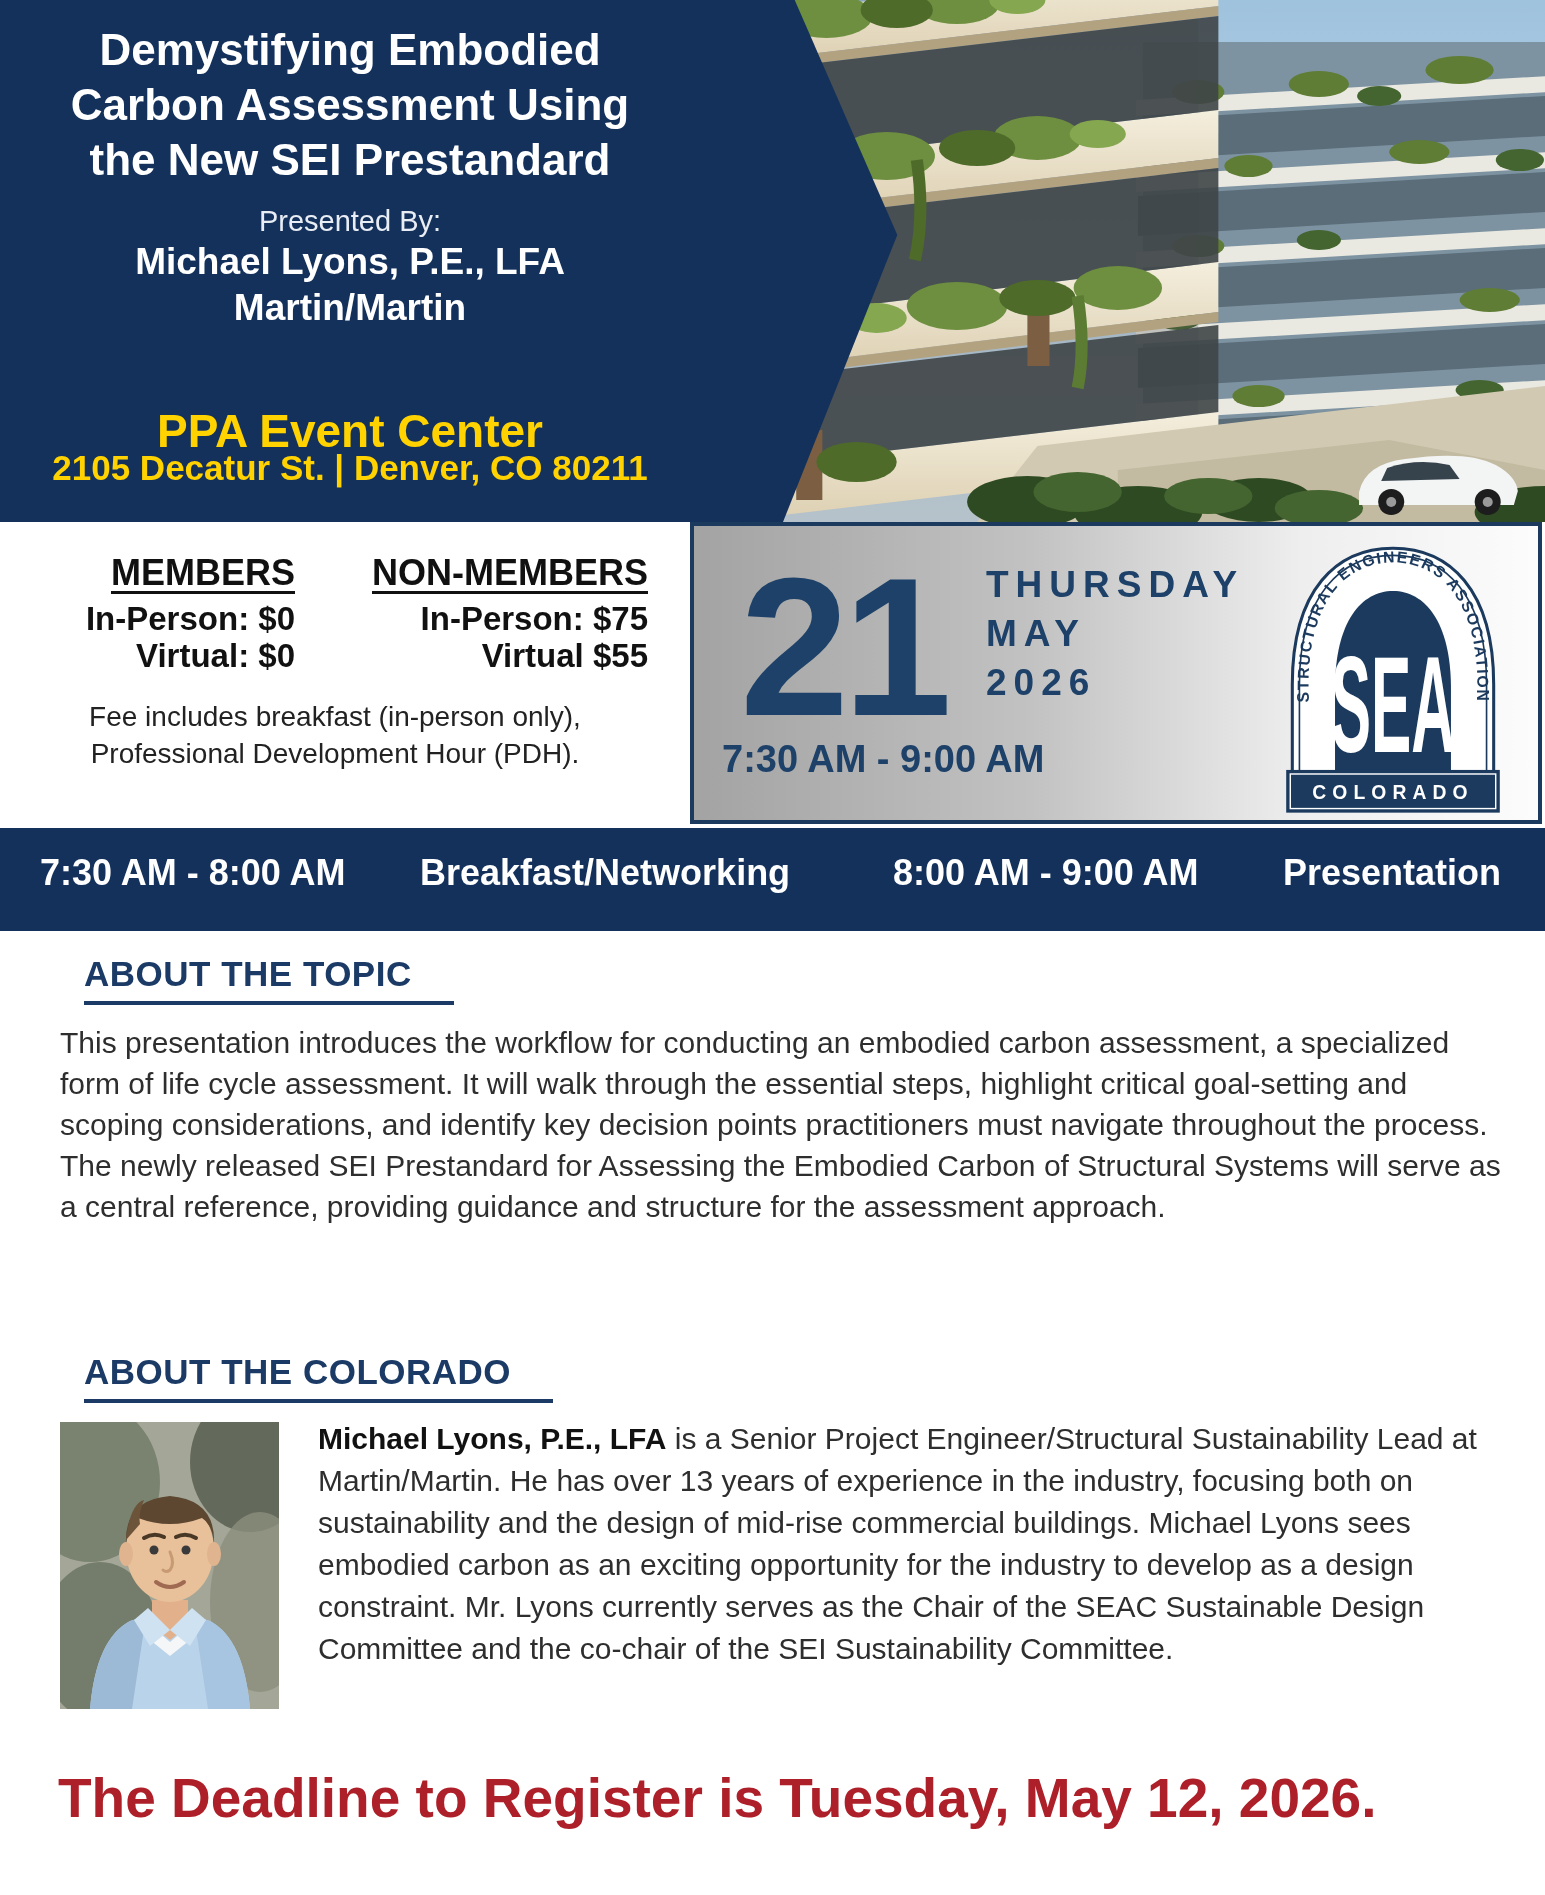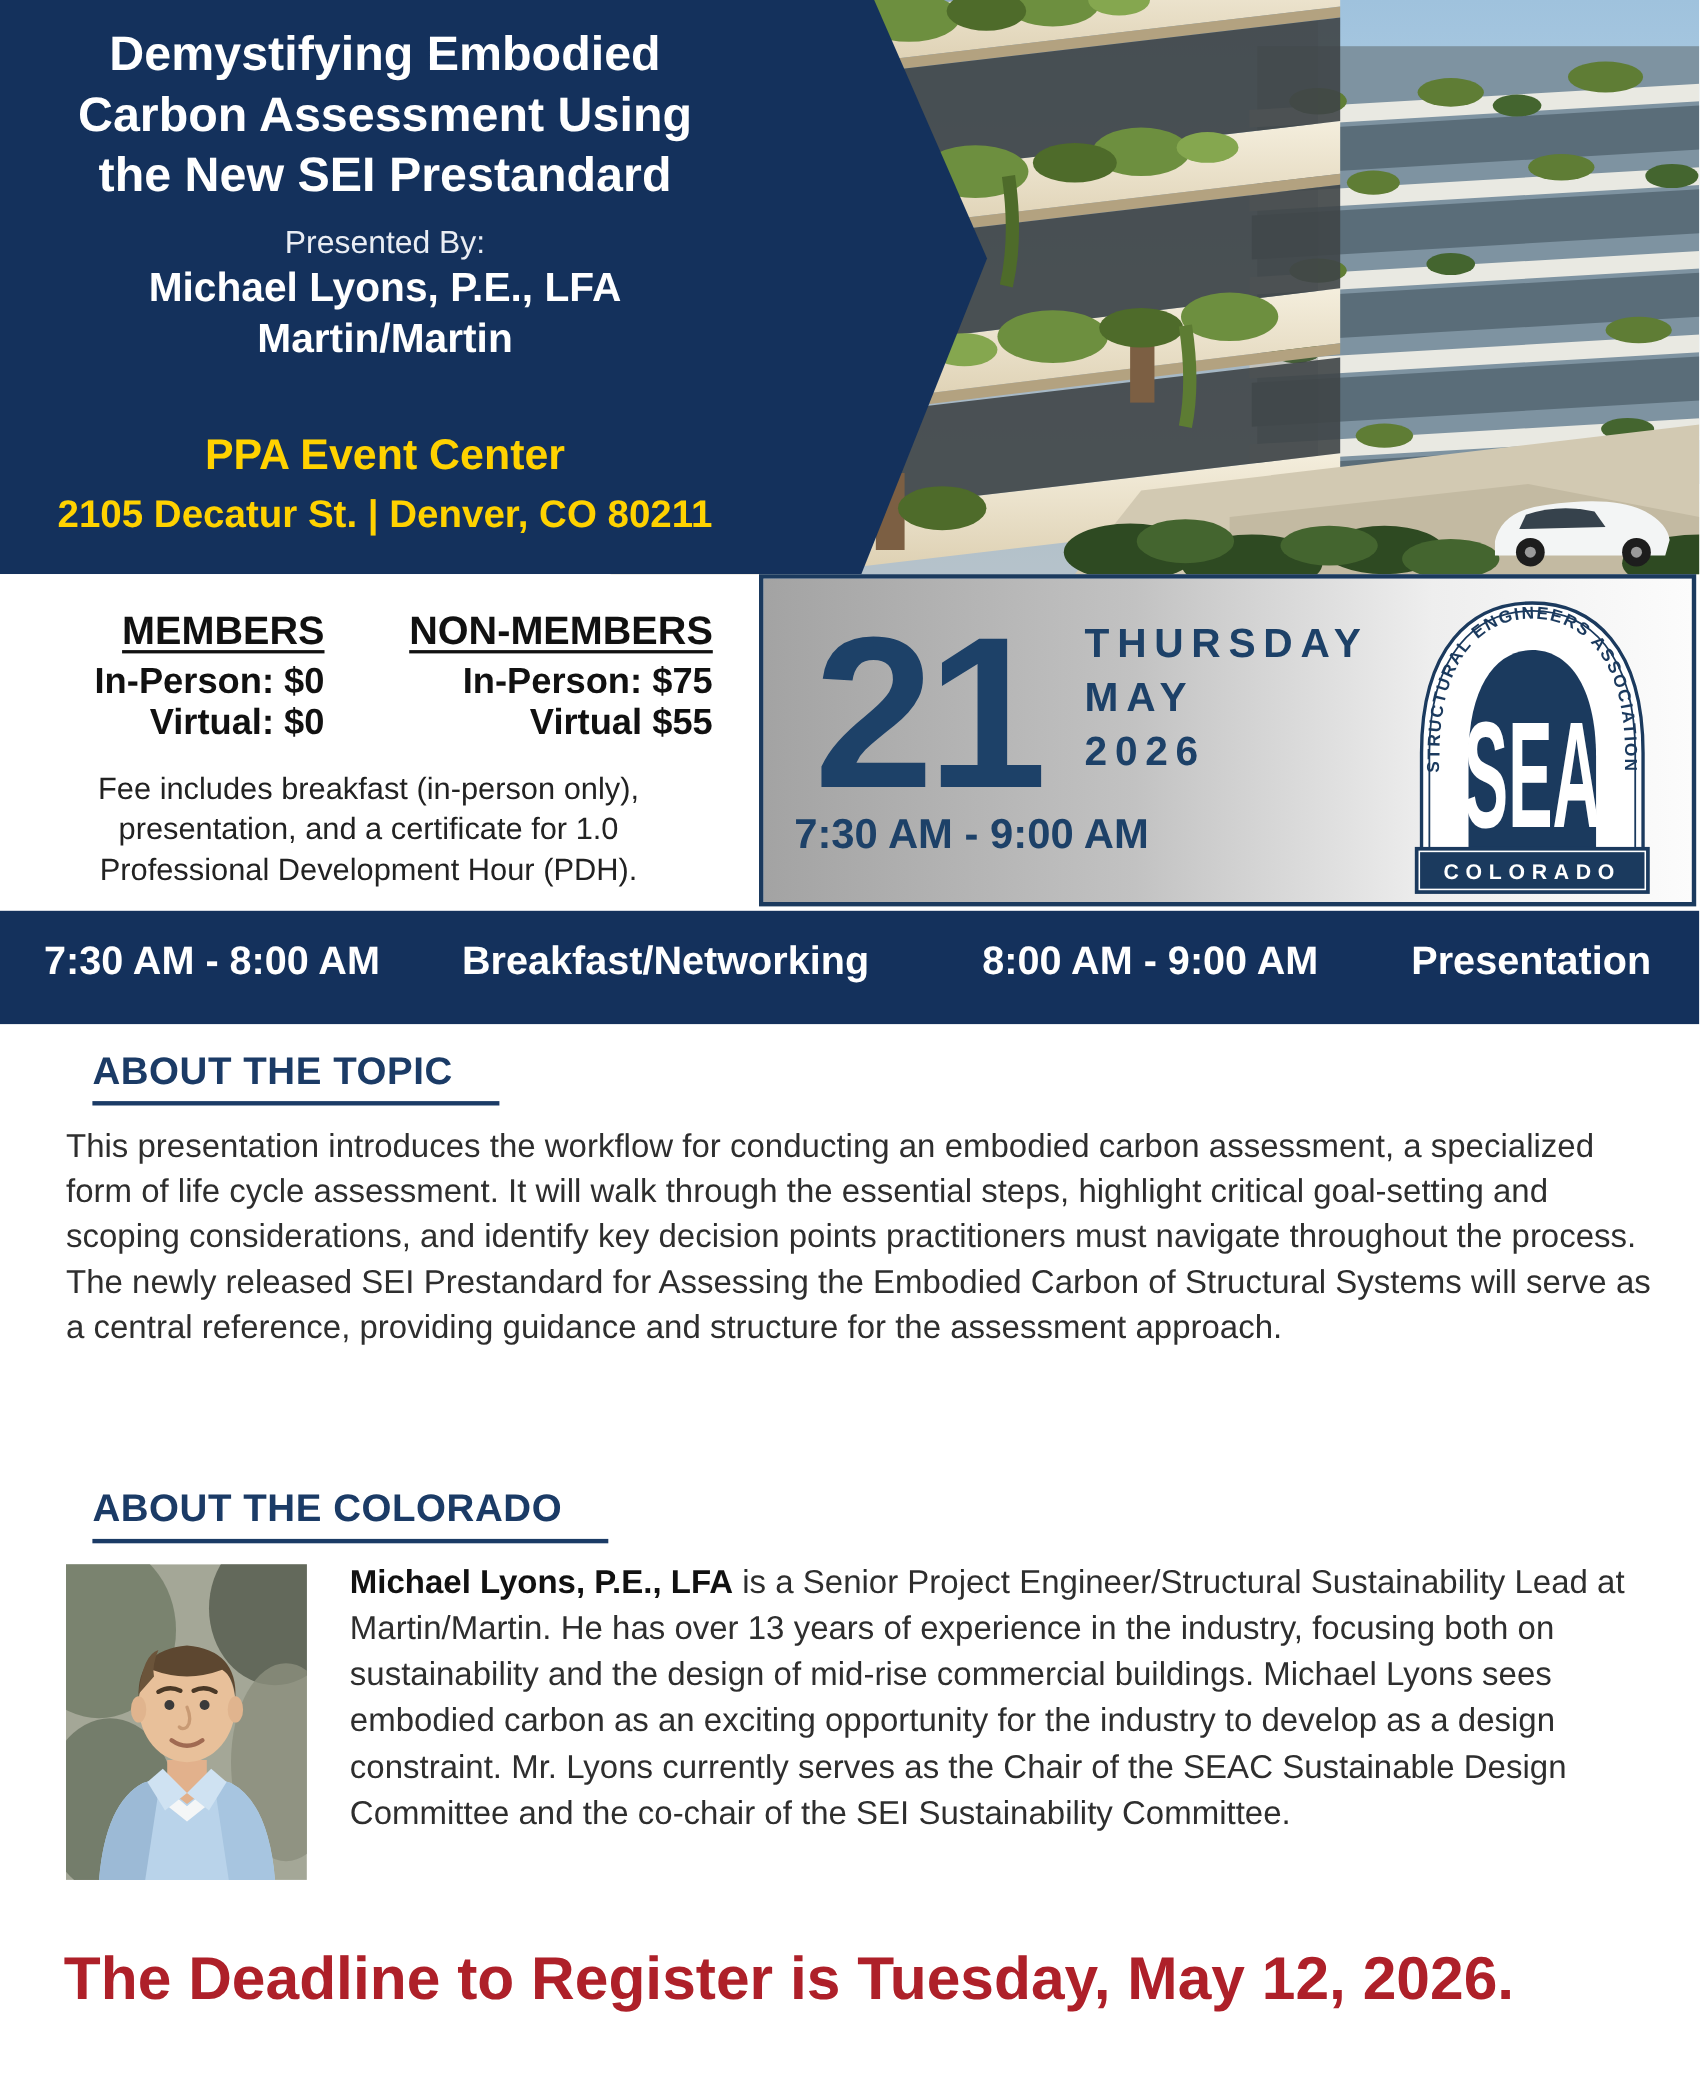--- a/index.html
+++ b/index.html
@@ -12,21 +12,21 @@
   #photo svg{display:block;width:100%;height:100%;}
 
   
   #navy-header{left:0;top:0;width:900px;height:522px;background:#14315C;
     clip-path:polygon(0 0,88.3% 0,99.7% 45%,87% 100%,0 100%);}
   .hdr-text{position:absolute;left:0;width:700px;text-align:center;color:#ffffff;}
   .hdr-title{top:22px;font-size:44px;line-height:55px;font-weight:700;}
   .hdr-presented{top:205px;font-size:29px;font-weight:400;color:#e9edf4;}
   .hdr-presenter{top:241px;font-size:37px;font-weight:700;}
   .hdr-firm{top:287px;font-size:37px;font-weight:700;}
-  .hdr-venue{top:392px;font-size:39px;font-weight:700;color:#FFD200;}
+  .hdr-venue{top:404px;font-size:46px;font-weight:700;color:#FFD200;}
   .hdr-address{top:448px;font-size:35px;font-weight:700;color:#FFD200;}
 
   
   .price-col{position:absolute;text-align:right;color:#111111;}
   #members-col{left:35px;top:552px;width:260px;}
   #nonmembers-col{left:352px;top:552px;width:296px;}
   .price-head{font-size:36px;font-weight:700;text-decoration:underline;
               text-underline-offset:6px;text-decoration-thickness:3px;margin-bottom:6px;}
   .price-row{font-size:33px;font-weight:700;line-height:37px;}
   #fee-note{left:45px;top:698px;width:580px;text-align:center;font-size:28px;
@@ -231,21 +231,20 @@
     <div class="price-row">In-Person: $0</div>
     <div class="price-row">Virtual: $0</div>
   </div>
   <div class="price-col" id="nonmembers-col">
     <div class="price-head">NON-MEMBERS</div>
     <div class="price-row">In-Person: $75</div>
     <div class="price-row">Virtual $55</div>
   </div>
   <div class="abs" id="fee-note">
     <div>Fee includes breakfast (in-person only),</div>
-    <div>presentation, and a certificate for 1.0</div>
     <div>Professional Development Hour (PDH).</div>
   </div>
 
   <div class="abs" id="datebox">
     <div id="day-number">21</div>
     <div id="day-details">
       <div>THURSDAY</div>
       <div>MAY</div>
       <div>2026</div>
     </div>

